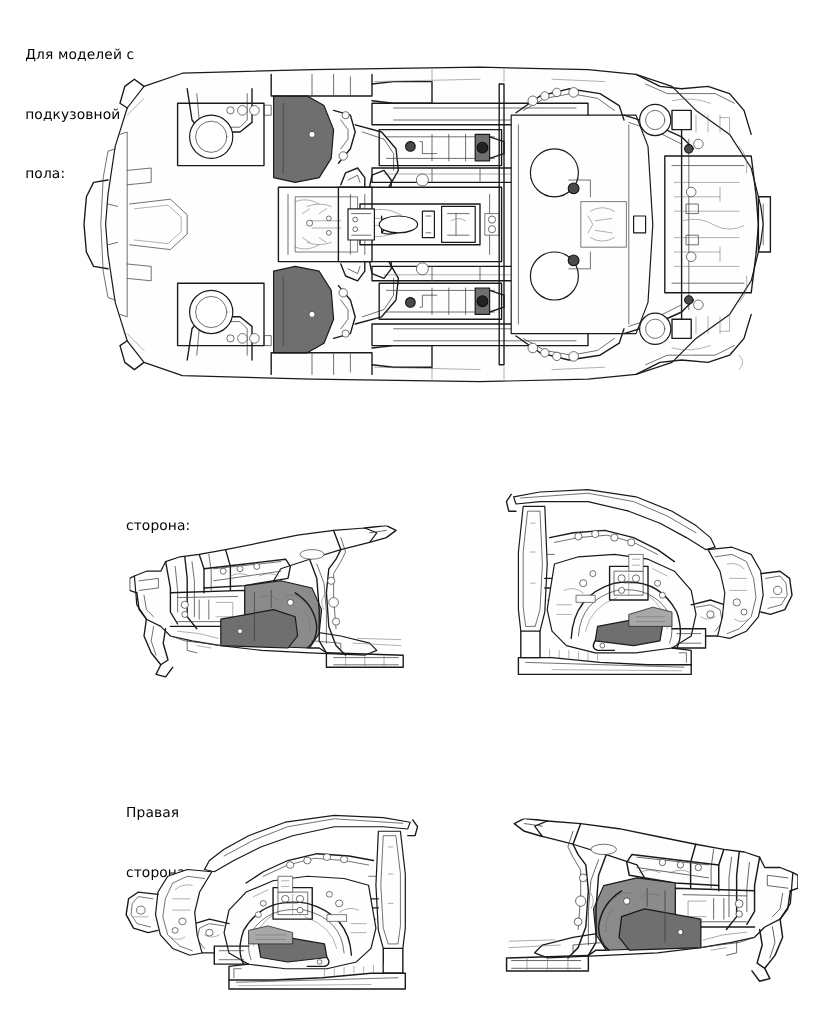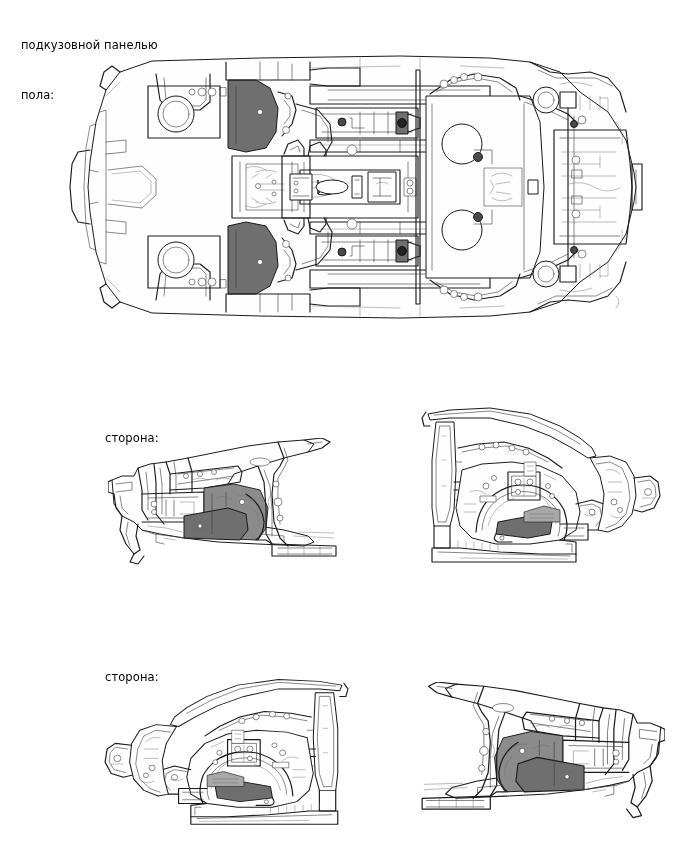--- a/index.html
+++ b/index.html
@@ -59,20 +59,21 @@
   .dot      { fill: #4a4a4a; stroke: #111; stroke-width: 0.9; }
   .hole     { fill: #ffffff; stroke: #1a1a1a; stroke-width: 1.0; }
   .hole-s   { fill: #ffffff; stroke: #3a3a3a; stroke-width: 0.6; }
 </style>
 </head>
 <body>
 
 <div class="page">
 
   <div class="caption" id="caption-intro">
+    <span class="caption-line">Для моделей с</span>
     <span class="caption-line">подкузовной панелью</span>
     <span class="caption-line">пола:</span>
   </div>
 
   <div class="figure" id="fig-underbody">
     <svg viewBox="0 0 590 270" preserveAspectRatio="none">
 
       <path class="pl" d="M46,38 L60,20 L92,9 L200,6 L340,4 L430,6 L470,10 L500,20 L520,40
         L548,60 L566,88 L574,120 L576,135 L574,150 L566,182 L548,210 L520,230 L500,250
         L470,260 L430,264 L340,266 L200,264 L92,261 L60,250 L46,232 L36,200 L30,160
@@ -451,20 +452,21 @@
       <path class="ln" d="M12,148 L40,148 L80,152 L120,154 L156,154 L156,162 L12,162 Z"></path>
       <path class="ln-thin" d="M18,152 L150,156"></path>
       <path class="ln-hair" d="M30,146 L30,140 M38,147 L38,141 M46,148 L46,142 M54,148 L54,142 M62,149 L62,143 M70,150 L70,144 M78,150 L78,144"></path>
       <path class="ln-hair" d="M40,158 L148,159"></path>
       <path class="ln" d="M140,140 L156,142 L156,154"></path>
       <path class="ln-thin" d="M146,144 L152,144 L152,152"></path>
     </svg>
   </div>
 
   <div class="caption" id="caption-right">
+    <span class="caption-line">Правая</span>
     <span class="caption-line">сторона:</span>
   </div>
 
   <div class="figure" id="fig-right-rear">
     <svg viewBox="0 0 245 165" preserveAspectRatio="none">
       <g transform="translate(245,0) scale(-1,1)">
 
         <path class="pl" d="M8,14 L30,10 L70,8 L110,14 L140,26 L160,38 L172,48 L176,56
           L168,58 L152,48 L130,36 L104,26 L70,18 L30,18 L10,20 Z"></path>
         <path class="ln-thin" d="M14,15 L70,11 L108,18 L136,30 L160,44"></path>

